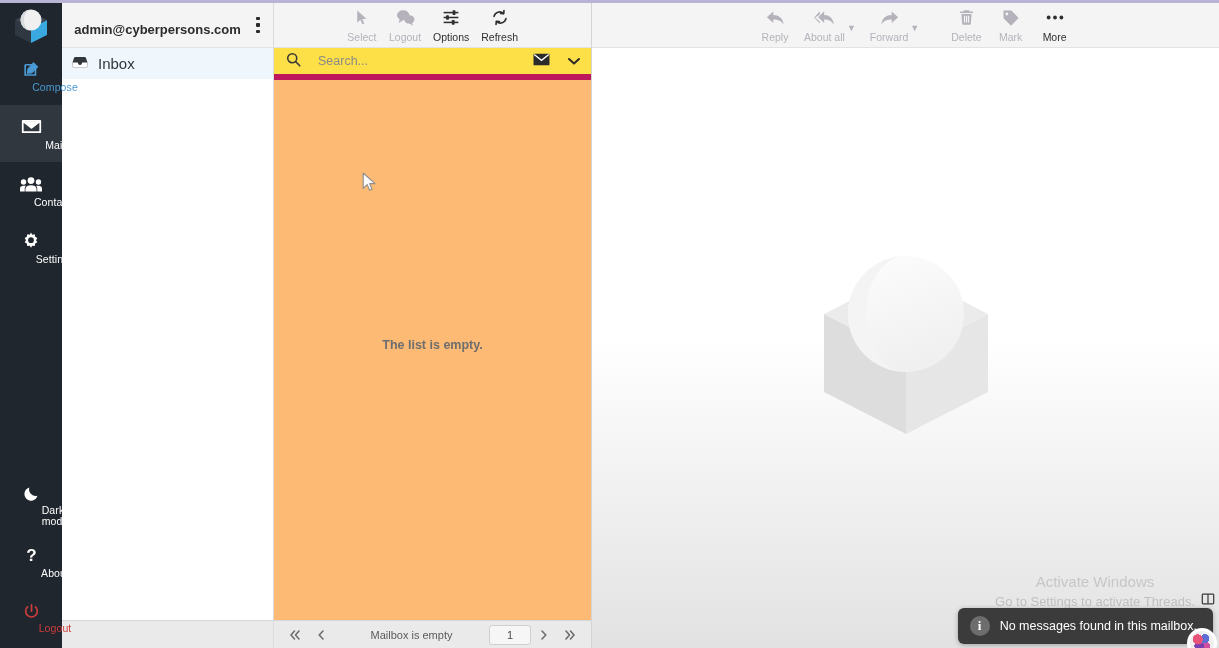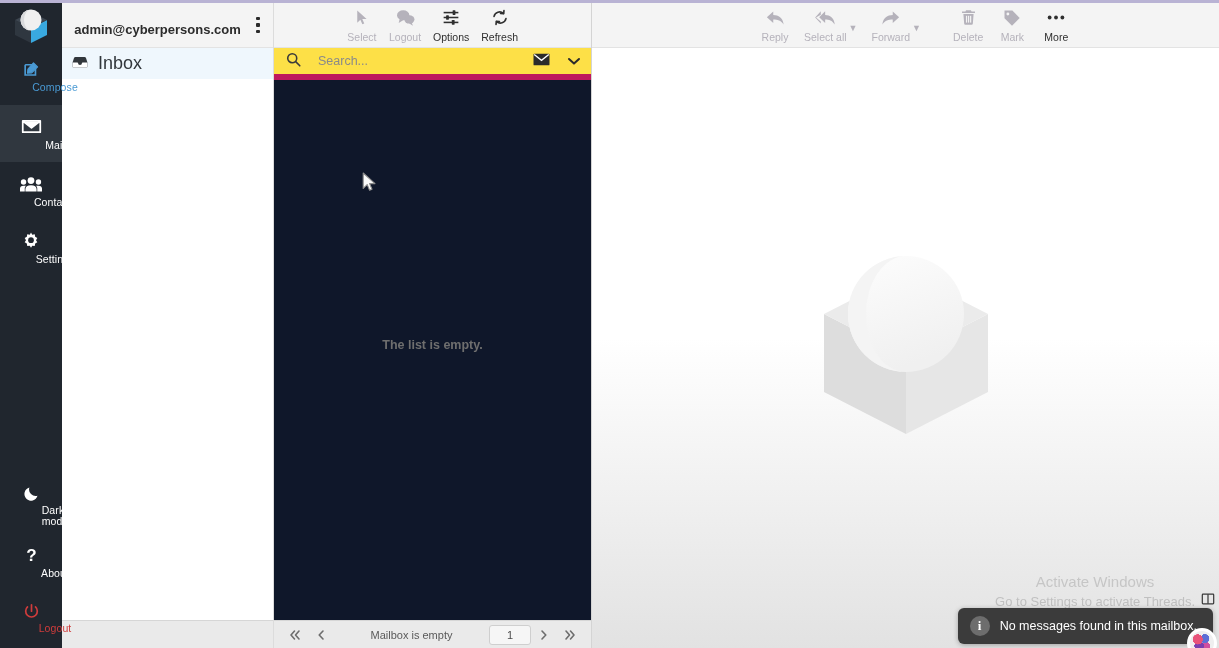--- a/index.html
+++ b/index.html
@@ -91,21 +91,21 @@
   }
   .kebab i { width: 3.5px; height: 3.5px; background: #2b2b2b; border-radius: 1px; display:block; }
   .folder-item {
     height: 31px;
     display: flex; align-items: center;
     gap: 10px;
     padding: 0 10px;
     background: #eff7fd;
     cursor: pointer;
   }
-  .folder-item .fname { font-size: 18px; color: #32373c; }
+  .folder-item .fname { font-size: 15px; color: #32373c; }
   .folders-body { flex: 1 1 auto; background: #fff; }
   .folders-footer {
     height: 28px;
     background: #eaeaea;
     border-top: 1px solid #d6d6d6;
   }
 
   
   .msglist {
     width: 318px; min-width: 318px;
@@ -146,21 +146,21 @@
     border: none; outline: none;
     font-size: 12.5px;
     color: #3a3a3a;
     font-family: "Liberation Sans", sans-serif;
     background: transparent;
   }
   .search-input::placeholder { color: #8a8a8a; }
   .list-body {
     flex: 1 1 auto;
     position: relative;
-    background: #0f172a;
+    background: #fdba74;
     display: flex; align-items: center; justify-content: center;
   }
   .empty-msg {
     font-size: 12.5px;
     font-weight: bold;
     color: #6e6e6e;
     position: relative;
     top: -5px;
   }
   .pager {
@@ -535,21 +535,21 @@
       </div>
 
       <div class="tb-split">
         <div class="tb-btn disabled">
           <span class="ico">
             <svg width="21" height="16" viewBox="0 0 24 18" fill="#b5b2bb">
               <path d="M6.6 1.4 L6.6 5.2 L1.2 8.4 L6.6 13 L6.6 15.2 L0.2 8.4 z"></path>
               <path d="M11.6 1.4 L11.6 5.6 C17.2 5.8 21.6 8.6 22.6 16.4 C19.4 11.6 16.2 10.6 11.6 10.6 L11.6 14.8 L4.8 8.2 z"></path>
             </svg>
           </span>
-          <span class="lbl">Select all</span>
+          <span class="lbl">About all</span>
         </div>
         <span class="caret-dn">▼</span>
       </div>
 
       <div class="tb-split">
         <div class="tb-btn disabled">
           <span class="ico">
             <svg width="19" height="16" viewBox="0 0 22 18" fill="#b5b2bb">
               <path d="M13.6 1.4 L13.6 5.6 C7.4 5.8 2.6 8.6 1.6 16.4 C5 11.6 8.4 10.6 13.6 10.6 L13.6 14.8 L21 8.2 z"></path>
             </svg>

